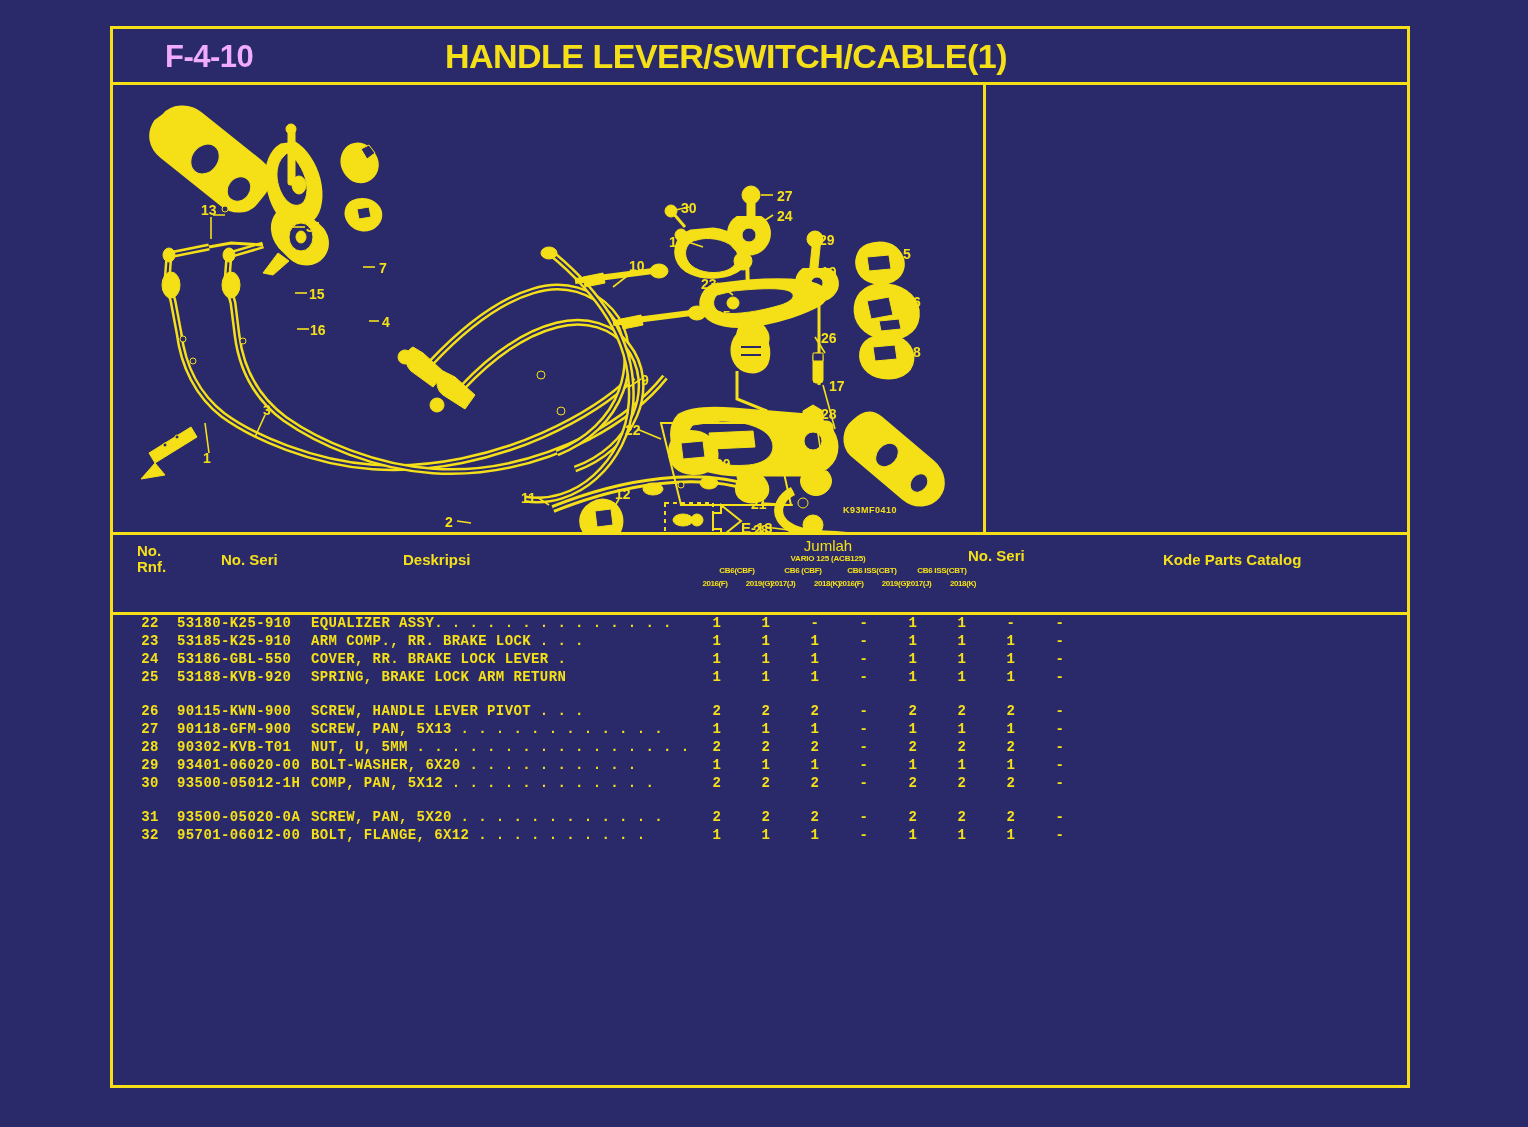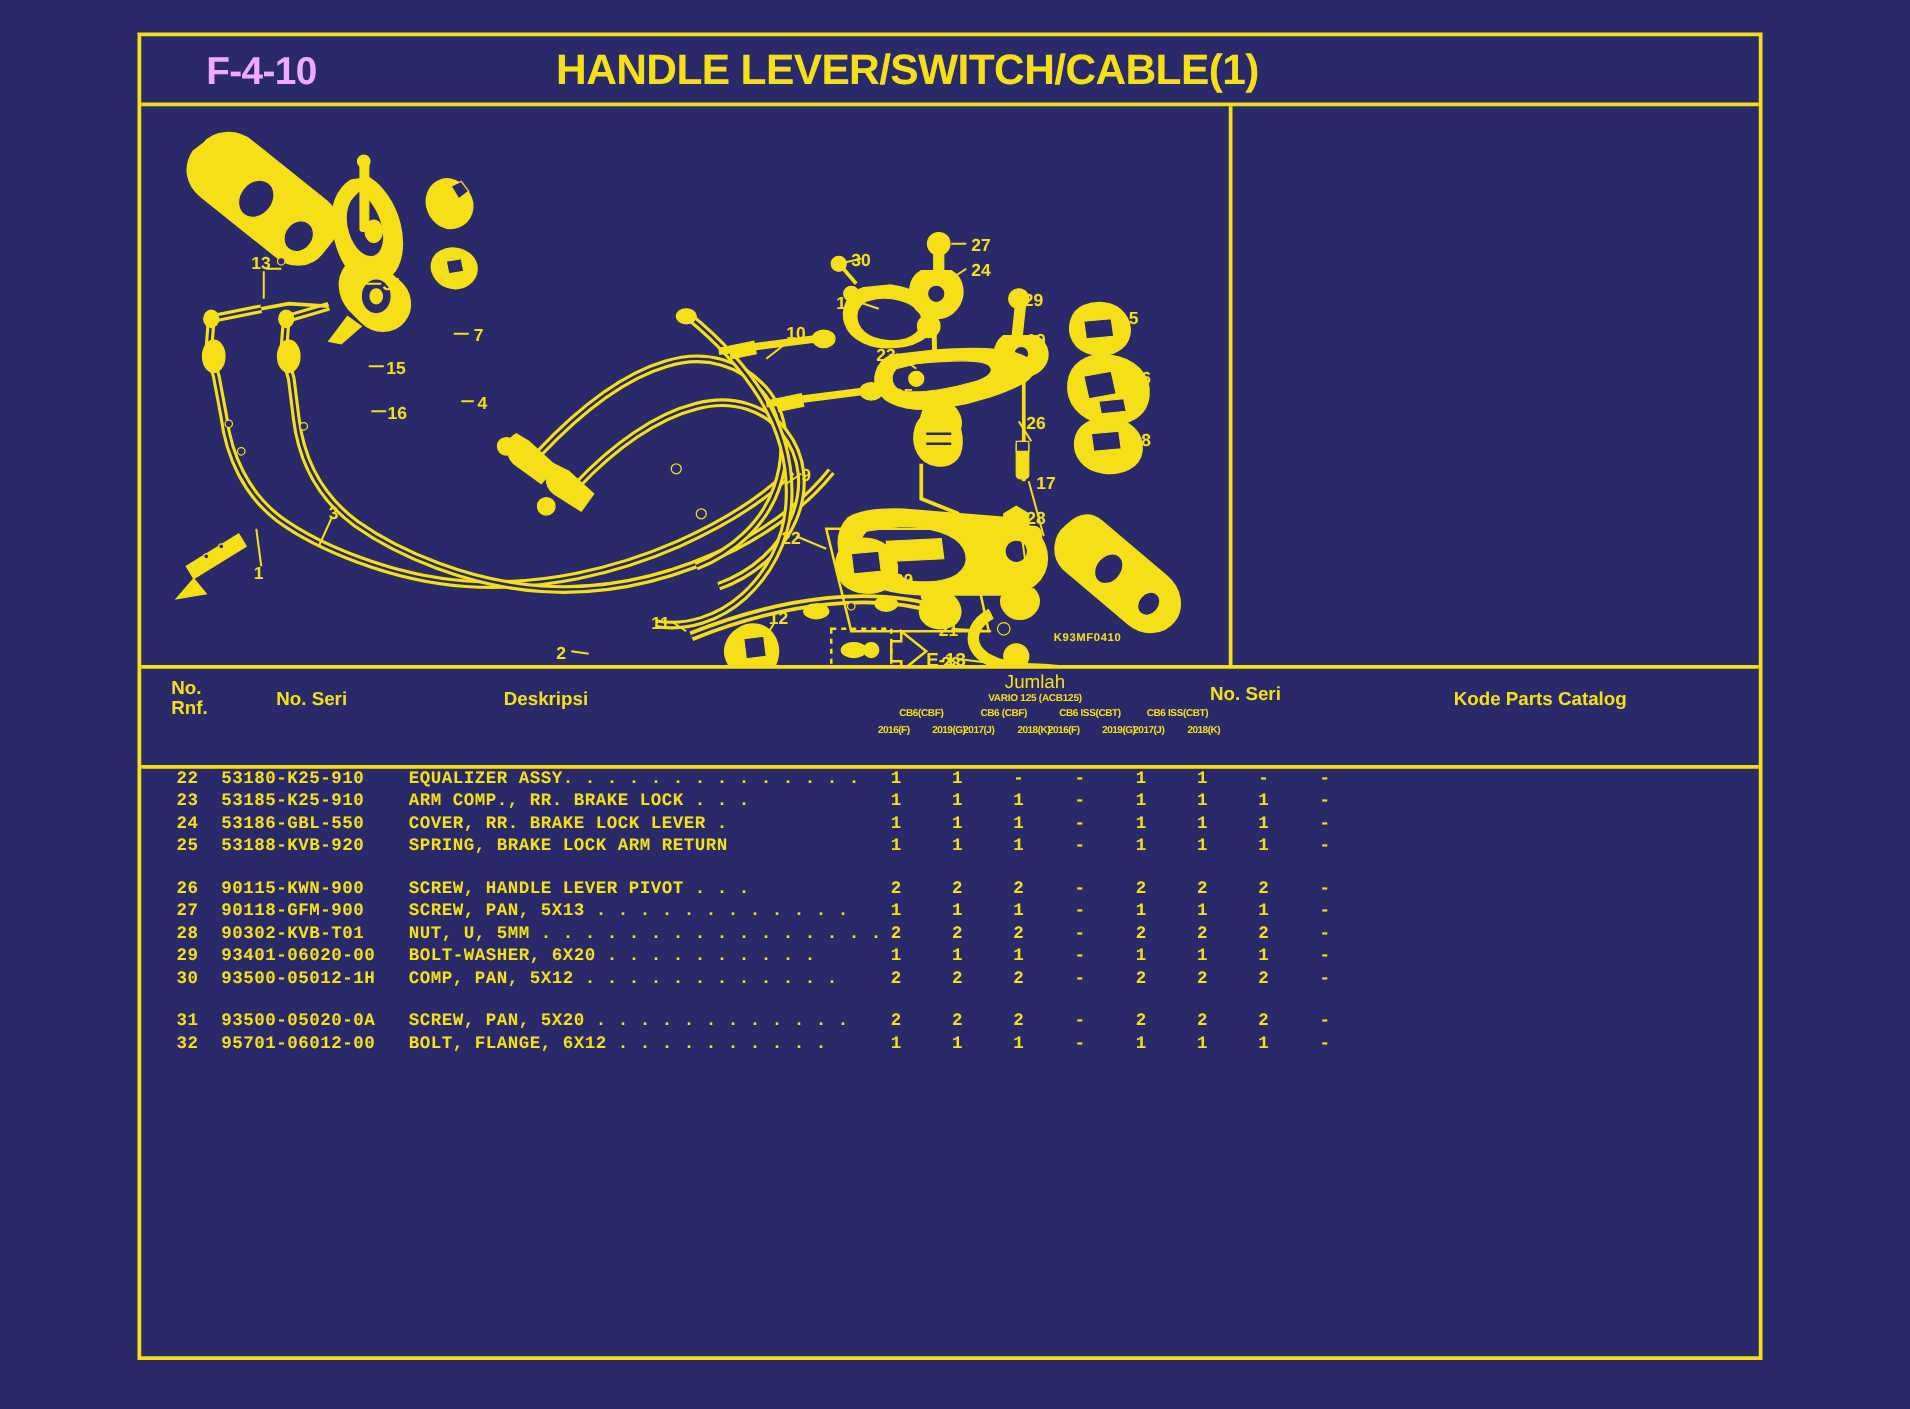--- a/index.html
+++ b/index.html
@@ -104,21 +104,21 @@
     position:relative;
     height:18px;
     font-family:"Liberation Mono", monospace;
     font-size:14px;
     font-weight:bold;
     letter-spacing:0.4px;
   }
   .row.spacer{height:16px;}
   .c-ref{position:absolute;left:16px;width:42px;text-align:center;}
   .c-part{position:absolute;left:64px;}
-  .c-desc{position:absolute;left:198px;white-space:pre;margin-left:16px;}
+  .c-desc{position:absolute;left:198px;white-space:pre;}
   .qty{position:absolute;width:26px;text-align:center;}
 </style>
 </head>
 <body>
 
 <div class="page">
 
   <div class="titlebar">
     <div class="fig-code">F-4-10</div>
     <div class="fig-title">HANDLE LEVER/SWITCH/CABLE(1)</div>

